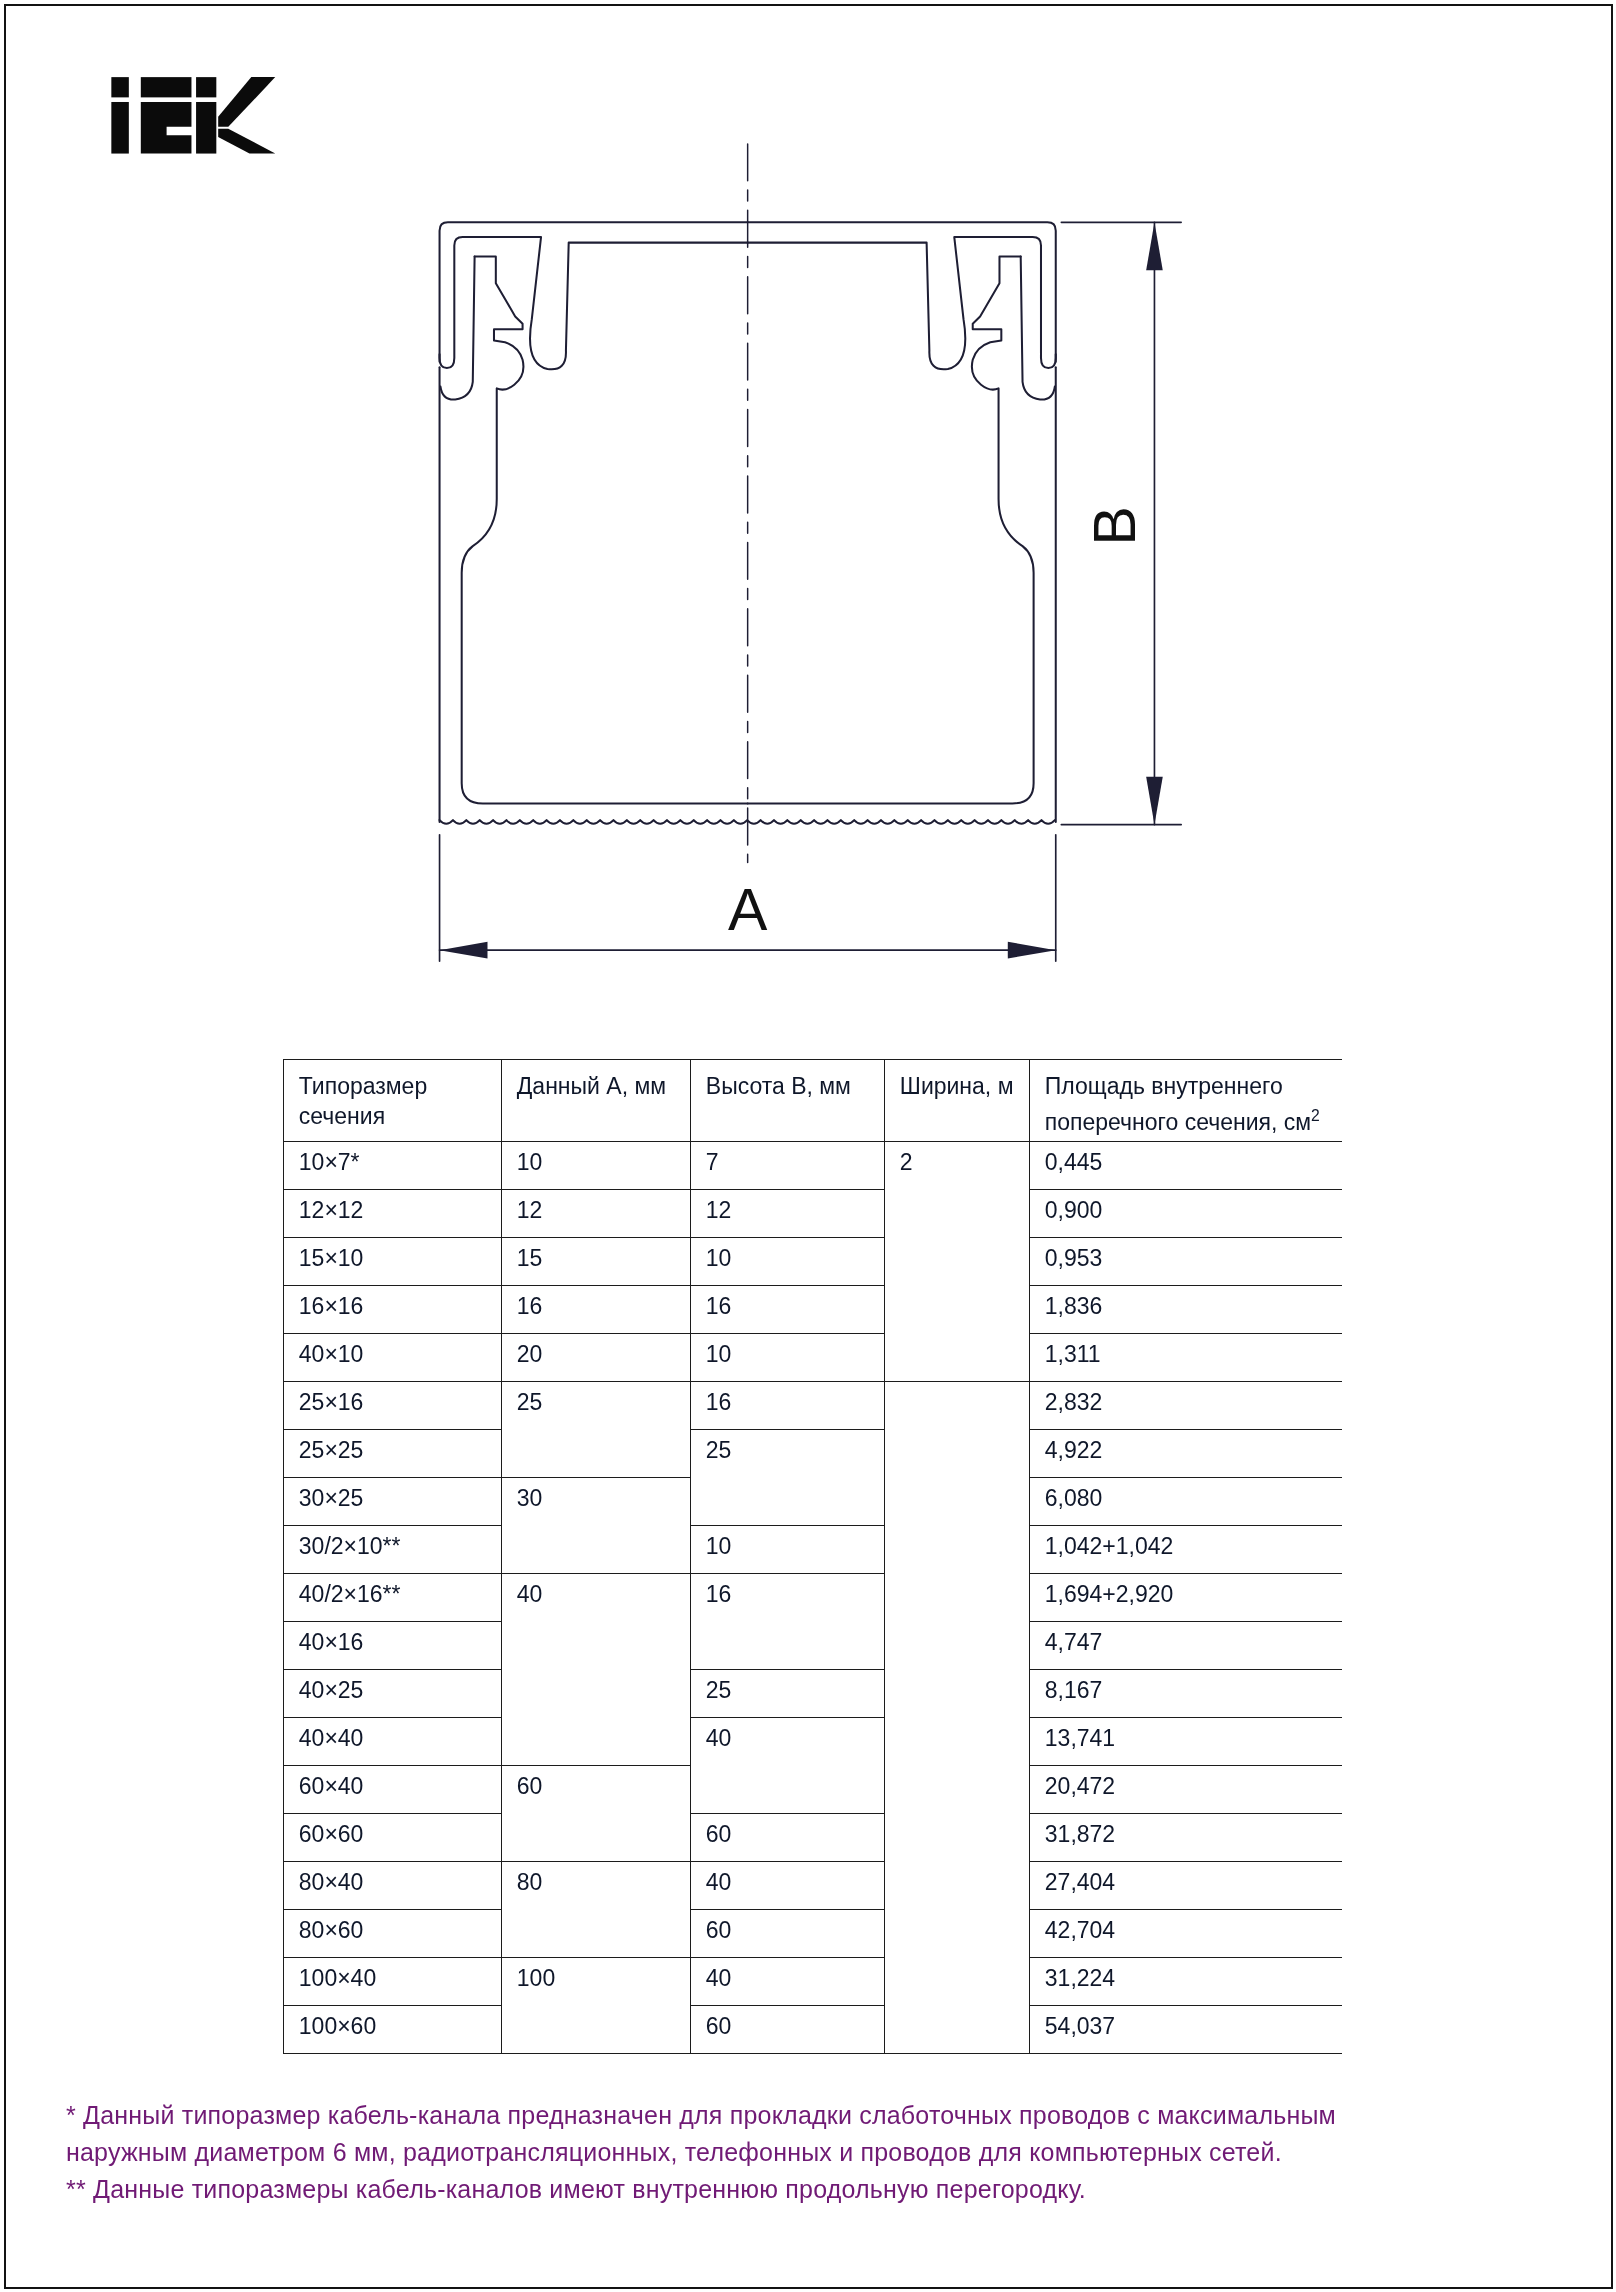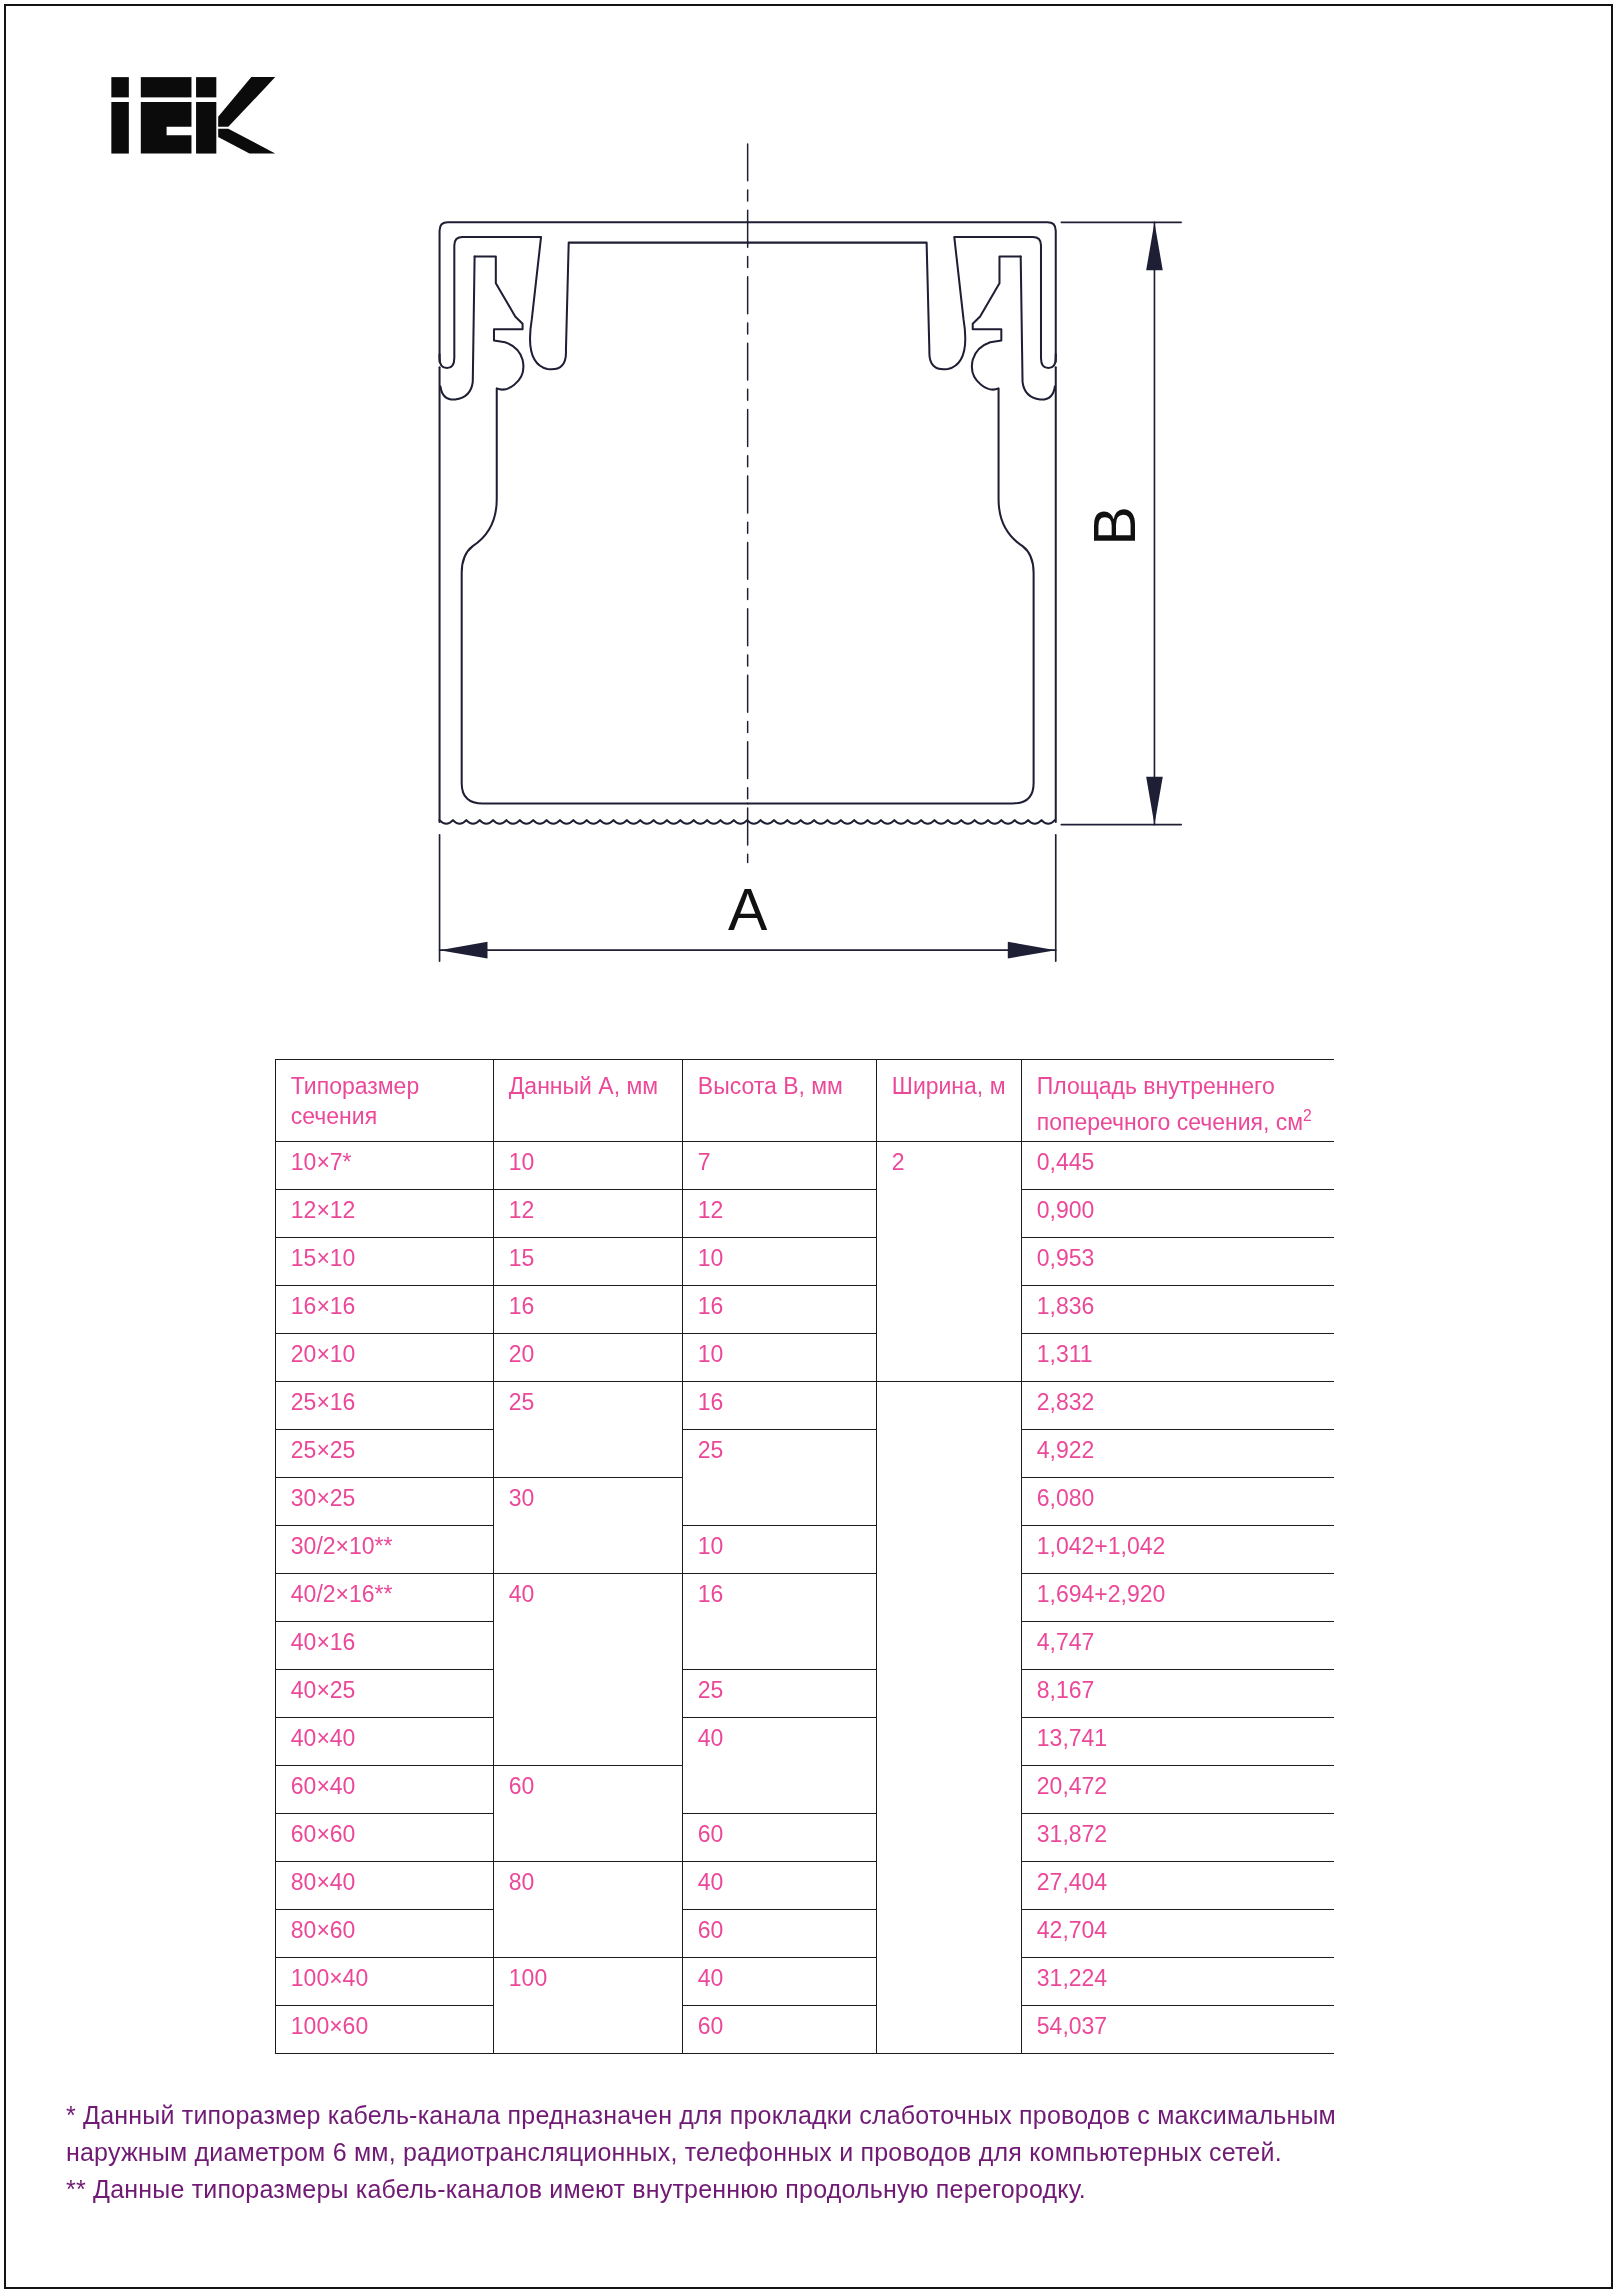--- a/index.html
+++ b/index.html
@@ -11,23 +11,23 @@
     position:absolute; left:3.7px; top:3.7px; right:3.7px; bottom:3.7px;
     border:2.8px solid #131313; pointer-events:none;
   }
   .logo-svg { position:absolute; left:92px; top:65px; width:198px; height:97px; }
   .diagram-svg { position:absolute; left:351px; top:129px; width:904px; height:849px; }
   .doc-title {
     position:absolute; left:78px; top:978px; width:1292px;
     font-size:26px; letter-spacing:0.2px; color:#0e0e0e;
   }
   .spec-table {
-    position:absolute; left:275px; top:1059px; width:1058px;
+    position:absolute; left:283px; top:1059px; width:1058px;
     border-collapse:collapse; table-layout:fixed;
-    font-size:23px; color:#ec4899;padding-left:34px;
+    font-size:23px; color:#0f172a;padding-left:34px;
   }
   .spec-table th, .spec-table td {
     border:1.8px solid #1c1c1c;
     font-weight:400; text-align:left; vertical-align:top;
     box-sizing:border-box; padding:7.4px 5.5px 0 14.8px;
     overflow:hidden; white-space:nowrap;
   }
   .spec-table th { height:82px; padding-top:11px; line-height:30px; white-space:normal; }
   .spec-table td { height:48px; }
   .spec-table .last { border-right:none; }
@@ -132,21 +132,21 @@
         <td>10</td>
         <td class="last">0,953</td>
       </tr>
       <tr>
         <td>16×16</td>
         <td>16</td>
         <td>16</td>
         <td class="last">1,836</td>
       </tr>
       <tr>
-        <td>20×10</td>
+        <td>40×10</td>
         <td>20</td>
         <td>10</td>
         <td class="last">1,311</td>
       </tr>
       <tr>
         <td>25×16</td>
         <td rowspan="2">25</td>
         <td>16</td>
         <td rowspan="14"></td>
         <td class="last">2,832</td>

